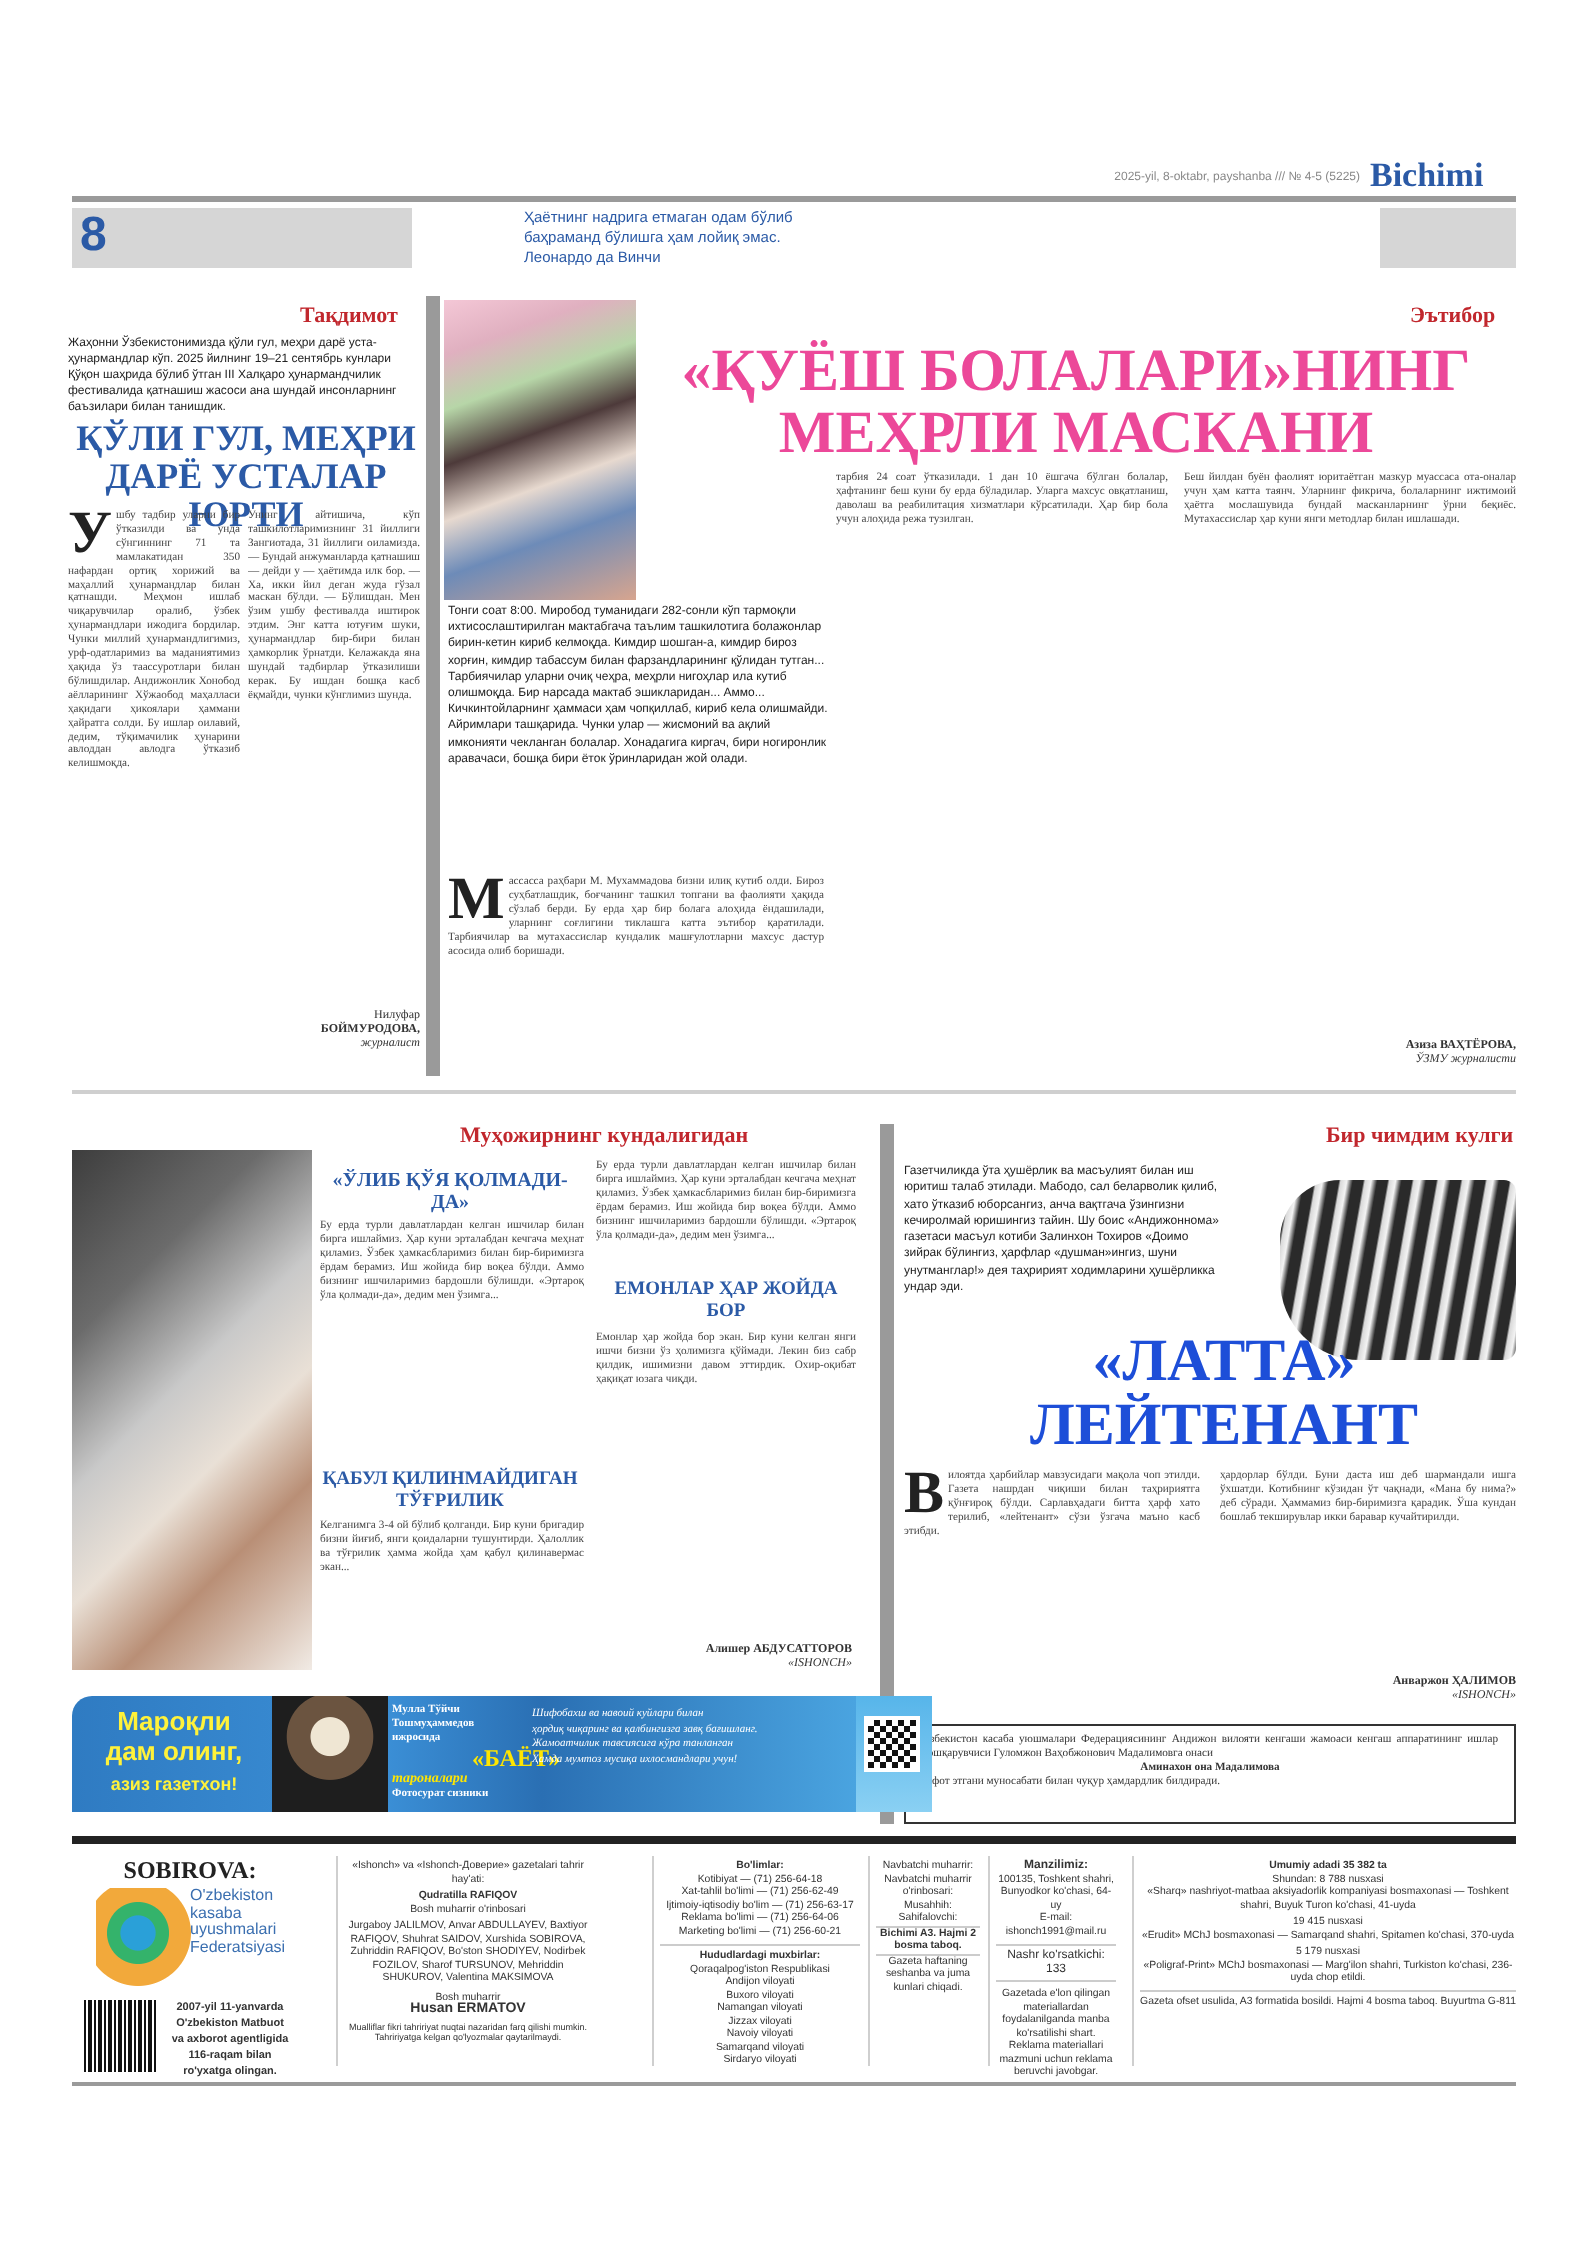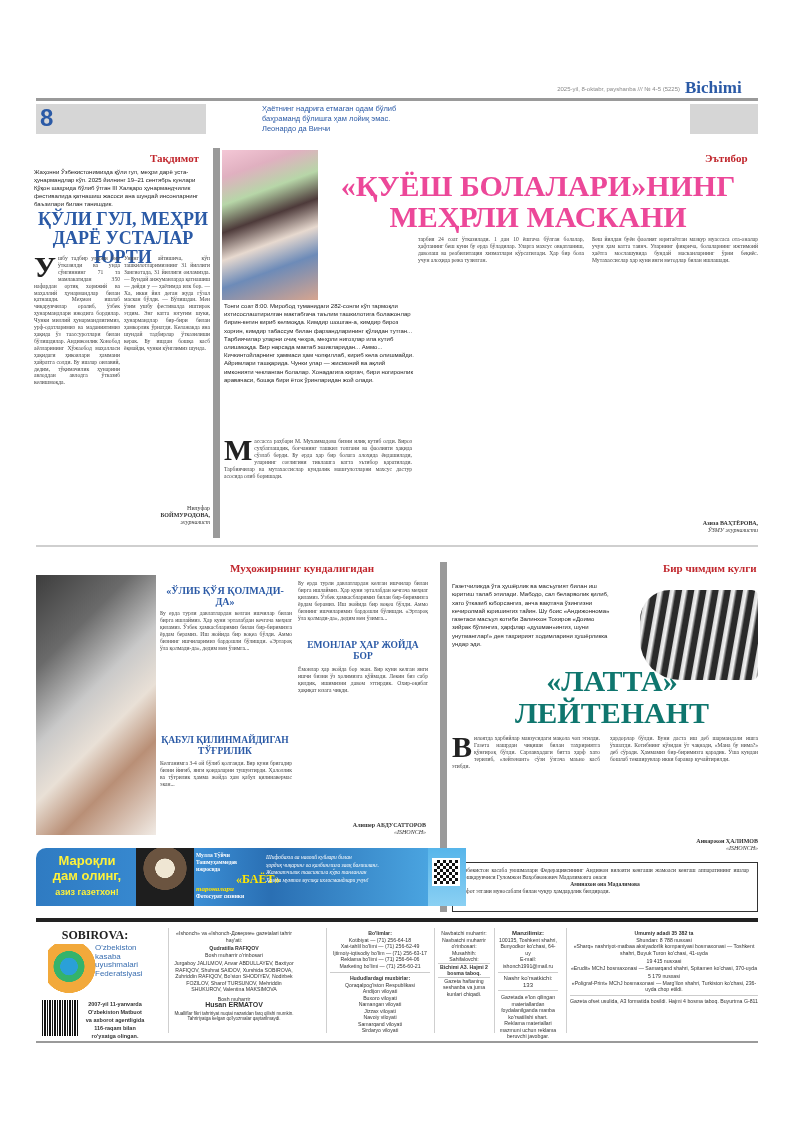--- a/index.html
+++ b/index.html
@@ -49,21 +49,21 @@
   .a3-sub1 { left: 160px; top: 585px; width: 130px; text-align: center; font-size: 10px; line-height: 11px; color: #2b5aa6; font-weight: bold; }
   .a3-sub2 { left: 298px; top: 640px; width: 130px; text-align: center; font-size: 9.5px; line-height: 11px; color: #2b5aa6; font-weight: bold; }
   .a3-sub3 { left: 160px; top: 735px; width: 130px; text-align: center; font-size: 9.5px; line-height: 11px; color: #2b5aa6; font-weight: bold; }
   .a3-sig { left: 300px; top: 822px; width: 126px; }
 
   
   .a4-tag { left: 635px; top: 562px; font-size: 11px; margin-left: 28px; }
   .a4-lead { left: 452px; top: 582px; width: 160px; font-family: "Liberation Sans", sans-serif; font-size: 6px; line-height: 8.3px; color: #222; }
   .newspaper-img { left: 640px; top: 590px; width: 118px; height: 90px;
     background: repeating-linear-gradient(100deg,#2a2a2a 0px,#2a2a2a 5px,#d9d9d9 6px,#f3f3f3 9px,#2a2a2a 12px); border-radius: 30px 6px 6px 40px; }
-  .a4-title { left: 452px; top: 665px; width: 320px; text-align: center; font-family: "Liberation Serif", serif; font-weight: bold; font-size: 30px; line-height: 32px; color: #0f766e; }
+  .a4-title { left: 452px; top: 665px; width: 320px; text-align: center; font-family: "Liberation Serif", serif; font-weight: bold; font-size: 30px; line-height: 32px; color: #1d4ed8; }
   .a4-sig { left: 640px; top: 838px; width: 118px; }
   .notice-box { left: 452px; top: 862px; width: 306px; height: 50px; border: 1.5px solid #333; padding: 4px 8px; font-family: "Liberation Serif", serif; font-size: 5.6px; line-height: 7px; color: #333; text-align: justify; }
   .notice-box .center { display: block; text-align: center; font-weight: bold; }
 
   
   .banner { left: 36px; top: 848px; width: 392px; height: 58px; border-radius: 10px 0 0 0;
     background: linear-gradient(90deg,#2f7bc2 0%,#3b8fd6 40%,#2a6fb3 60%,#4aa4e0 100%); overflow: hidden; }
   .banner-qr-area { left: 428px; top: 848px; width: 38px; height: 58px; background: linear-gradient(180deg,#57b5ea,#8ad0f3); }
   .qr { left: 432px; top: 858px; width: 28px; height: 28px; background: repeating-conic-gradient(#111 0% 25%, #fff 0% 50%) 0 0/6px 6px; border: 2px solid #fff; }
   .ban-left { left: 42px; top: 853px; width: 90px; text-align: center; font-family: "Liberation Sans", sans-serif; font-weight: bold; color: #fff23a; font-size: 13px; line-height: 15px; }

